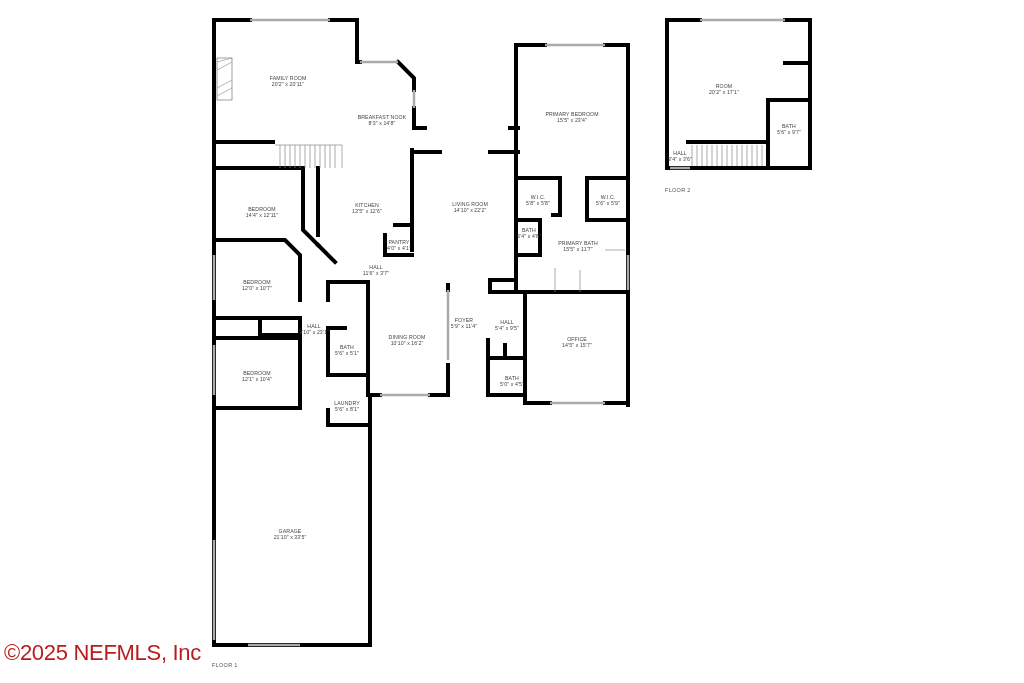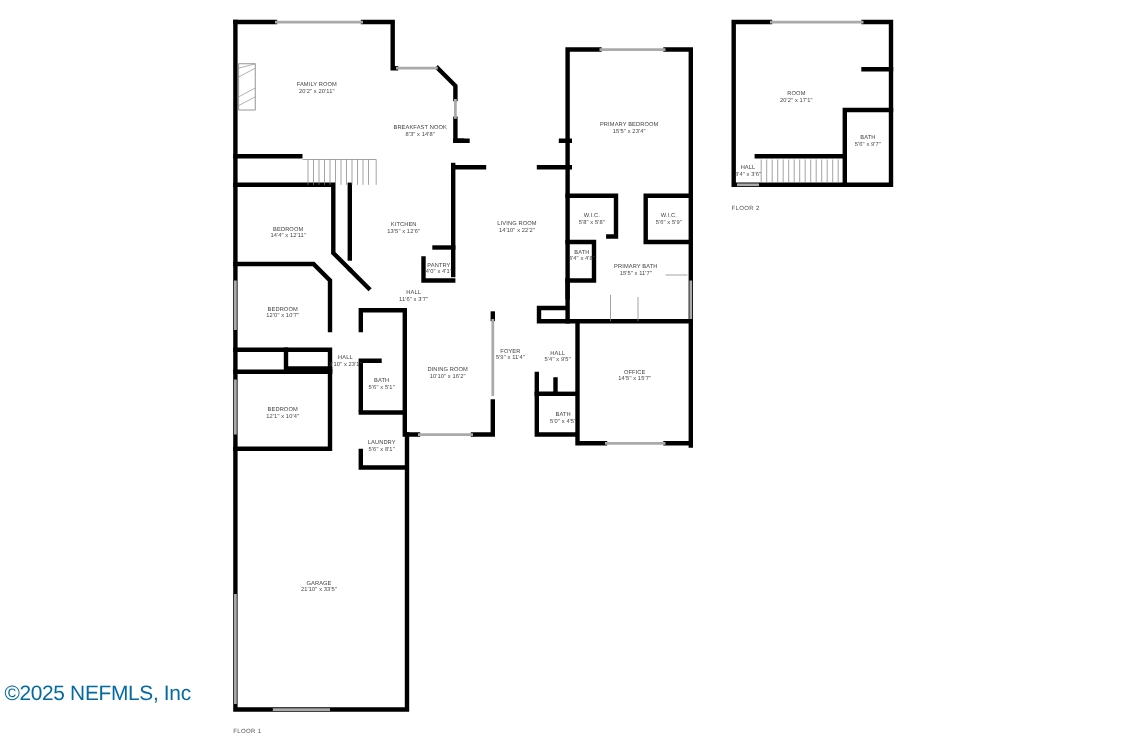--- a/index.html
+++ b/index.html
@@ -2,21 +2,21 @@
 <html><head>
 <meta charset="utf-8">
 <style>
   html, body { margin:0; padding:0; background:#ffffff; }
   body { width:1024px; height:683px; position:relative; overflow:hidden; font-family:"Liberation Sans", sans-serif; }
   #plan { position:absolute; left:0; top:0; }
   .lbl { position:absolute; transform:translate(-50%,-50%); text-align:center; color:#444; font-size:5.2px; line-height:6.4px; white-space:nowrap; letter-spacing:0.1px; }
   .lbl .n { text-transform:uppercase; display:block; }
   .lbl .d { display:block; }
   .floor-title { position:absolute; font-size:5.5px; color:#555; letter-spacing:0.3px; }
-  .copyright { position:absolute; left:4px; top:620px; font-size:19px; color:#0369a1; letter-spacing:-0.3px; }
+  .copyright { position:absolute; left:4px; top:640px; font-size:22px; color:#b91c1c; letter-spacing:-0.3px; }
 </style>
 </head>
 <body>
 
 <svg id="plan" width="1024" height="683" viewBox="0 0 1024 683">
   <g stroke="#000" stroke-width="4" fill="none" stroke-linecap="square">
 
     <path d="M214 20 L214 645 L370 645 L370 395"></path>
     <path d="M214 20 L250 20 M330 20 L357 20 L357 62 L360 62"></path>
     <path d="M398 62 L414 78 L414 90"></path>

